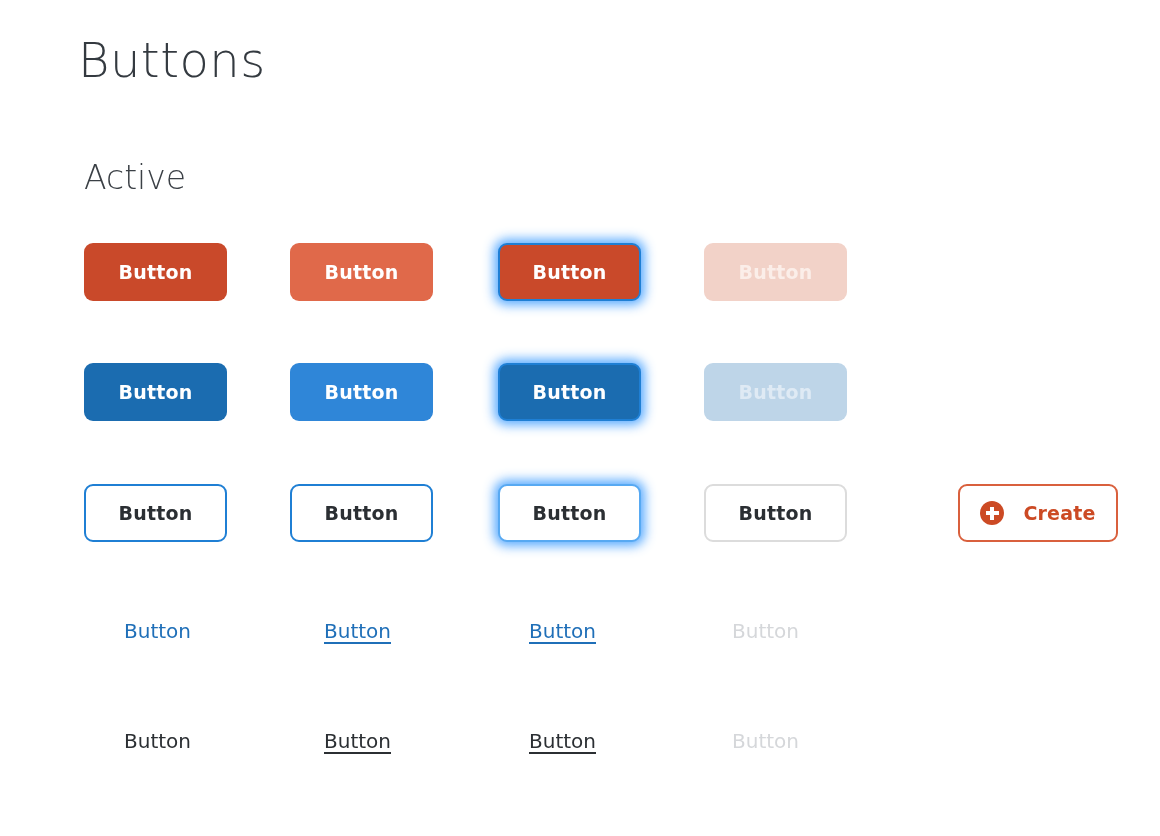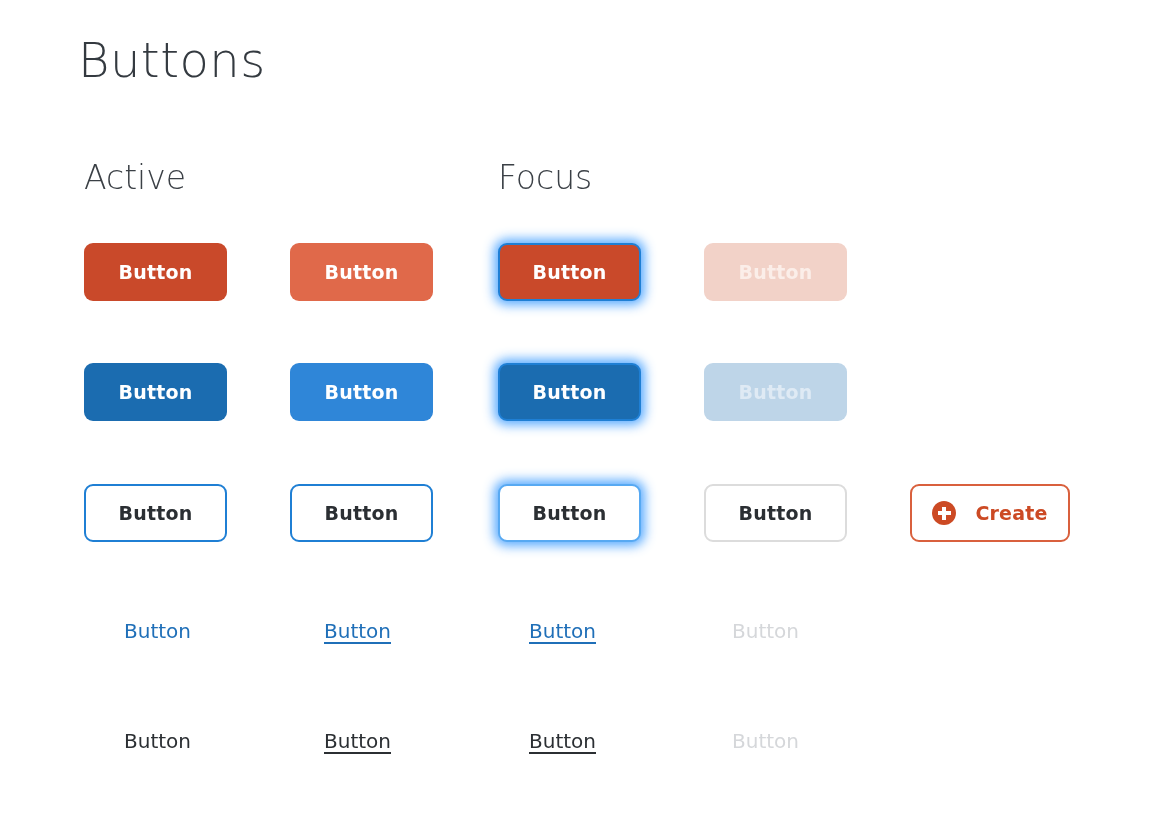--- a/index.html
+++ b/index.html
@@ -115,20 +115,21 @@
     border: 2px solid #d9603d;
     background: #ffffff;
     color: #cc4a24;
     font-family: "DejaVu Sans", "Liberation Sans", sans-serif;
     font-size: 19px;
     font-weight: bold;
     letter-spacing: 0.2px;
     padding: 0;
     cursor: pointer;
     user-select: none;
+    margin-left: 48px;
   }
   .plus-icon {
     position: relative;
     width: 24px;
     height: 24px;
     border-radius: 50%;
     background: #cc4a24;
     flex: 0 0 auto;
   }
   .plus-icon::before,
@@ -169,21 +170,20 @@
   .link-dark-underline  { color: #2b2f33; text-decoration: underline; text-underline-offset: 4px; }
   .link-dark-disabled   { color: #d5d7da; cursor: default; }
 </style>
 </head>
 <body>
 
 <div class="page-title">Buttons</div>
 
 <div class="col-headers">
   <div class="col-header" style="left:0px">Active</div>
-  <div class="col-header" style="left:414px">Focus</div>
 </div>
 
 <div class="grid">
 
   <div class="cell" style="left:84px; top:243px">
     <button class="btn btn-orange-active">Button</button>
   </div>
   <div class="cell" style="left:290px; top:243px">
     <button class="btn btn-orange-hover">Button</button>
   </div>

